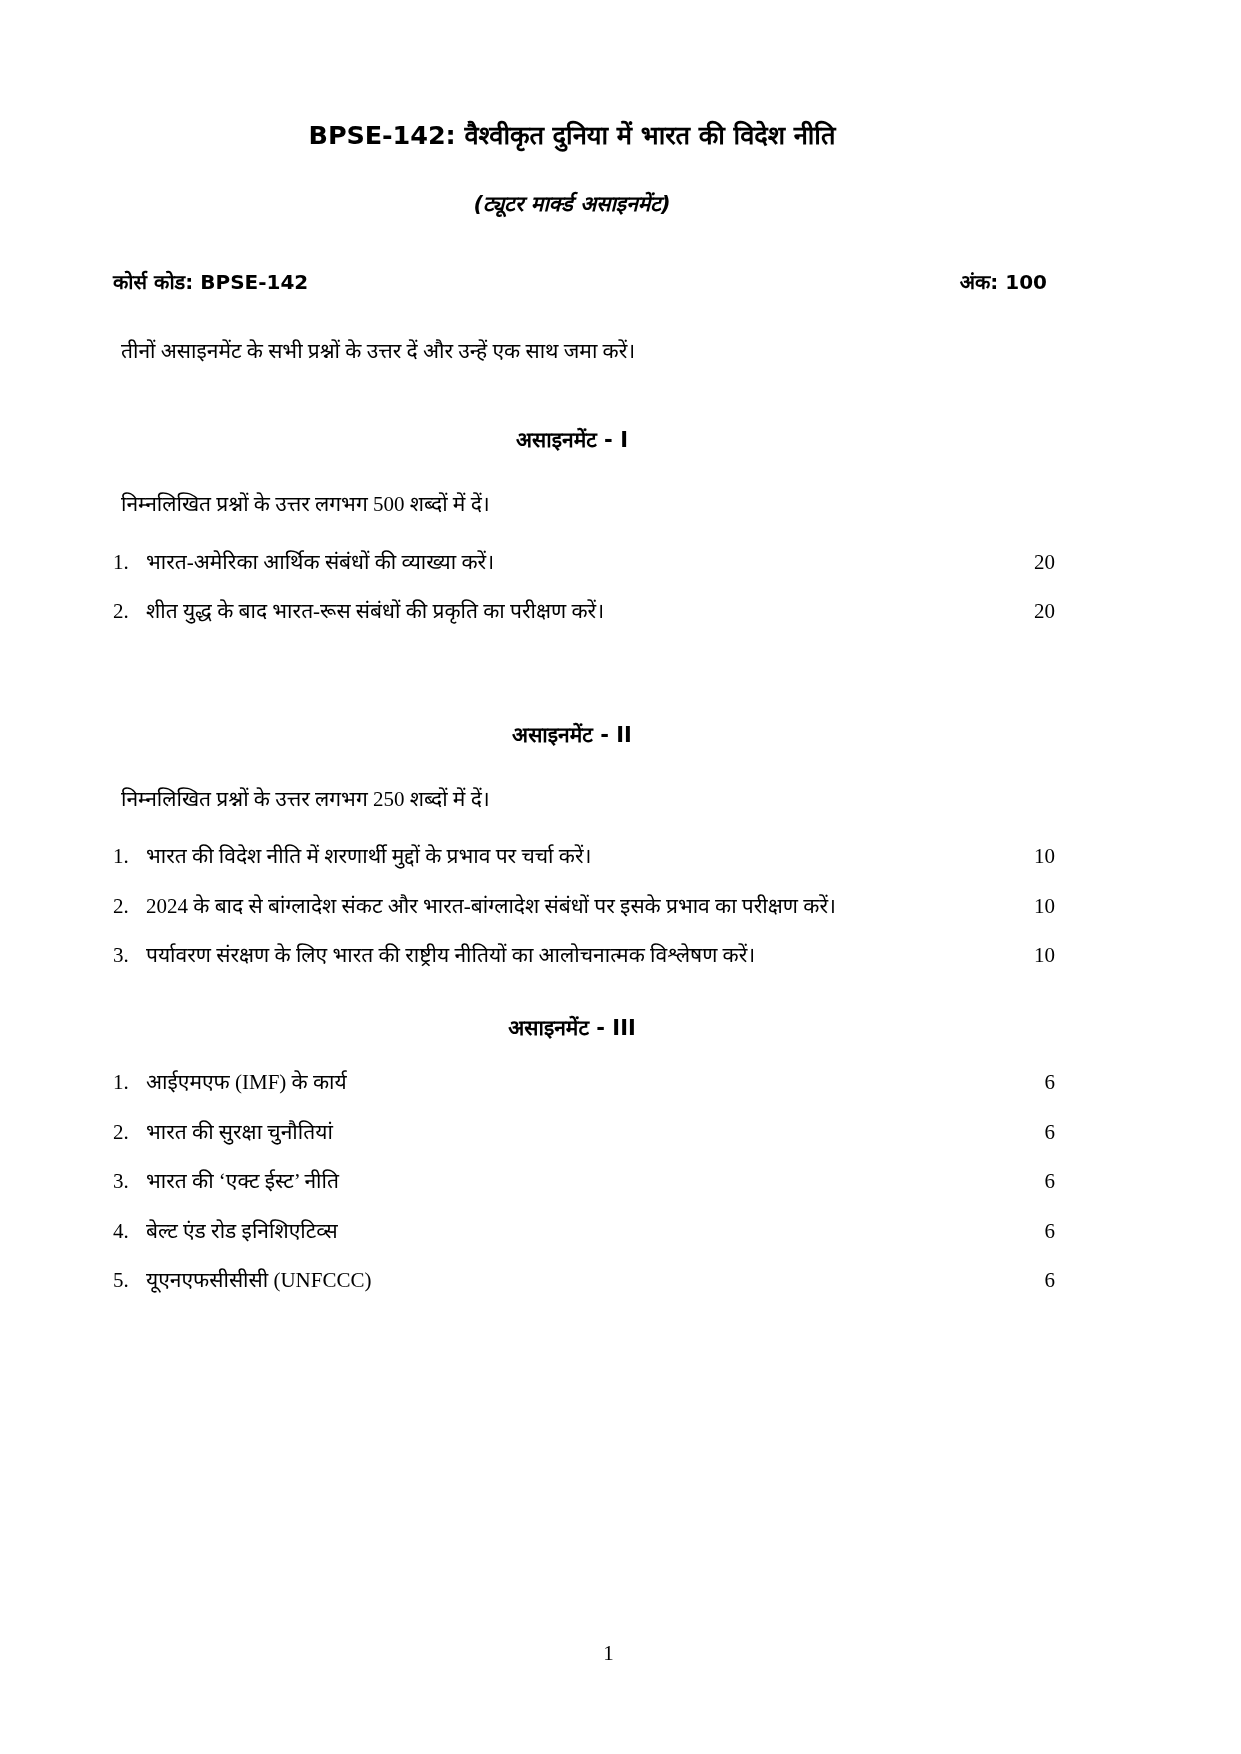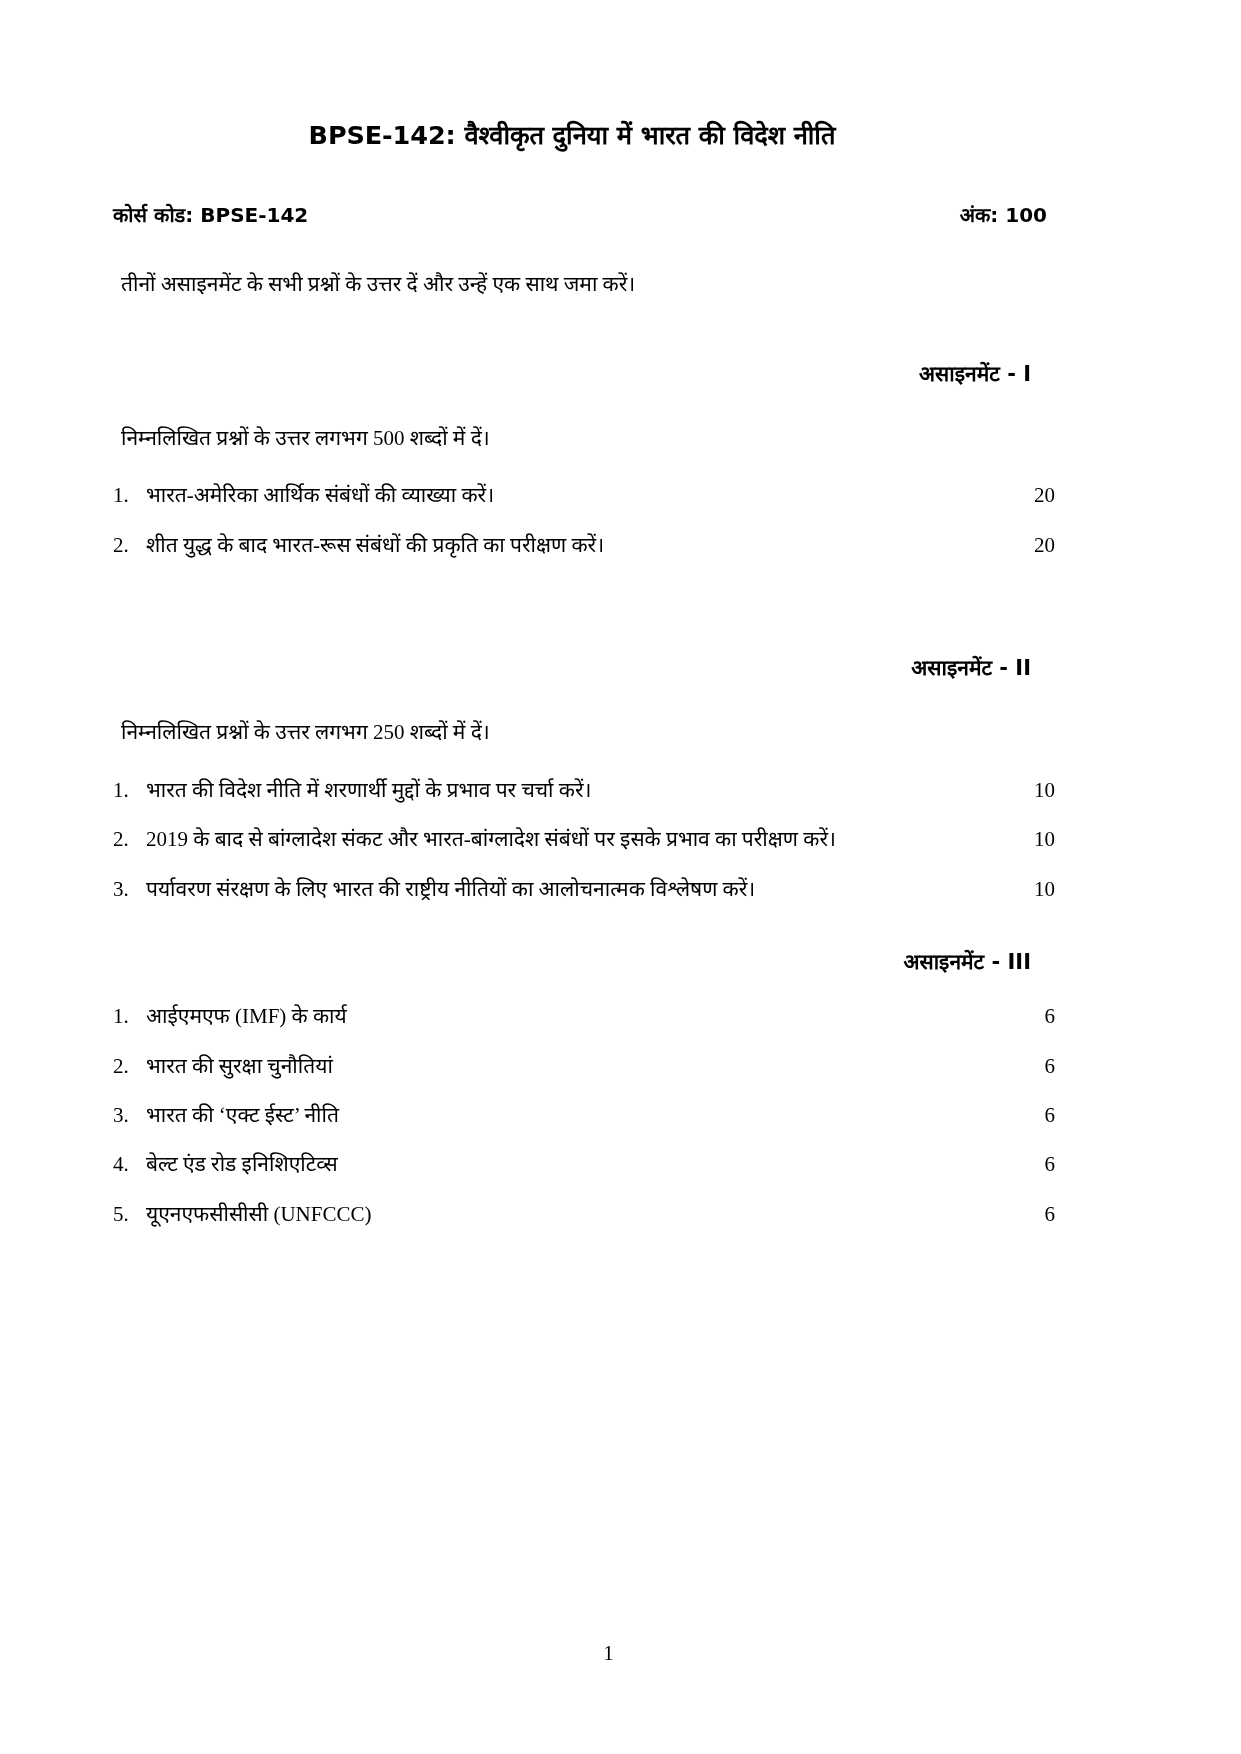--- a/index.html
+++ b/index.html
@@ -68,21 +68,21 @@
     font-size: 21px;
     line-height: 1.5;
     margin: 8px;
   }
   .lead-instruction { margin-top: 38px; }
 
   .section {
     margin-top: 0;
   }
   .section-heading {
-    text-align: right;
+    text-align: center;
     font-family: "DejaVu Sans", sans-serif;
     font-weight: bold;
     font-size: 21px;
     margin: 0;
     padding-right: 24px;
   }
   .sec-1 { margin-top: 58px; }
   .sec-2 { margin-top: 93px; }
   .sec-3 { margin-top: 43px; }
 
@@ -128,20 +128,21 @@
     font-size: 21px;
     padding-right: 24px;
   }
 </style>
 </head>
 <body>
 
 <div class="page">
 
   <h1 class="doc-title">BPSE-142: वैश्वीकृत दुनिया में भारत की विदेश नीति</h1>
+  <h2 class="doc-subtitle">(ट्यूटर मार्क्ड असाइनमेंट)</h2>
 
   <div class="meta">
     <div class="meta-row">
       <span class="meta-left">कोर्स कोड: BPSE-142</span>
       <span class="meta-right">अंक: 100</span>
     </div>
   </div>
 
   <p class="instruction lead-instruction">तीनों असाइनमेंट के सभी प्रश्नों के उत्तर दें और उन्हें एक साथ जमा करें।</p>
 
@@ -166,21 +167,21 @@
     <div class="section-heading sec-2">असाइनमेंट - II</div>
     <p class="instruction section-instruction">निम्नलिखित प्रश्नों के उत्तर लगभग 250 शब्दों में दें।</p>
     <ul class="qlist first-q">
       <li class="qitem">
         <span class="qnum">1.</span>
         <span class="qtext">भारत की विदेश नीति में शरणार्थी मुद्दों के प्रभाव पर चर्चा करें।</span>
         <span class="qmarks">10</span>
       </li>
       <li class="qitem">
         <span class="qnum">2.</span>
-        <span class="qtext">2019 के बाद से बांग्लादेश संकट और भारत-बांग्लादेश संबंधों पर इसके प्रभाव का परीक्षण करें।</span>
+        <span class="qtext">2024 के बाद से बांग्लादेश संकट और भारत-बांग्लादेश संबंधों पर इसके प्रभाव का परीक्षण करें।</span>
         <span class="qmarks">10</span>
       </li>
       <li class="qitem">
         <span class="qnum">3.</span>
         <span class="qtext">पर्यावरण संरक्षण के लिए भारत की राष्ट्रीय नीतियों का आलोचनात्मक विश्लेषण करें।</span>
         <span class="qmarks">10</span>
       </li>
     </ul>
   </div>
 

